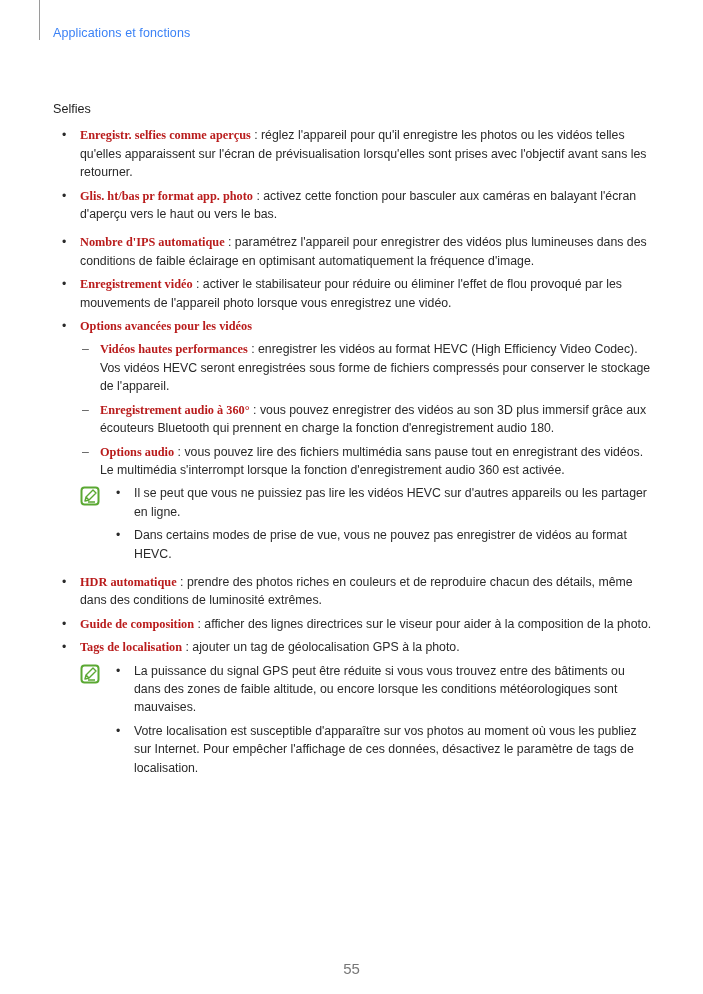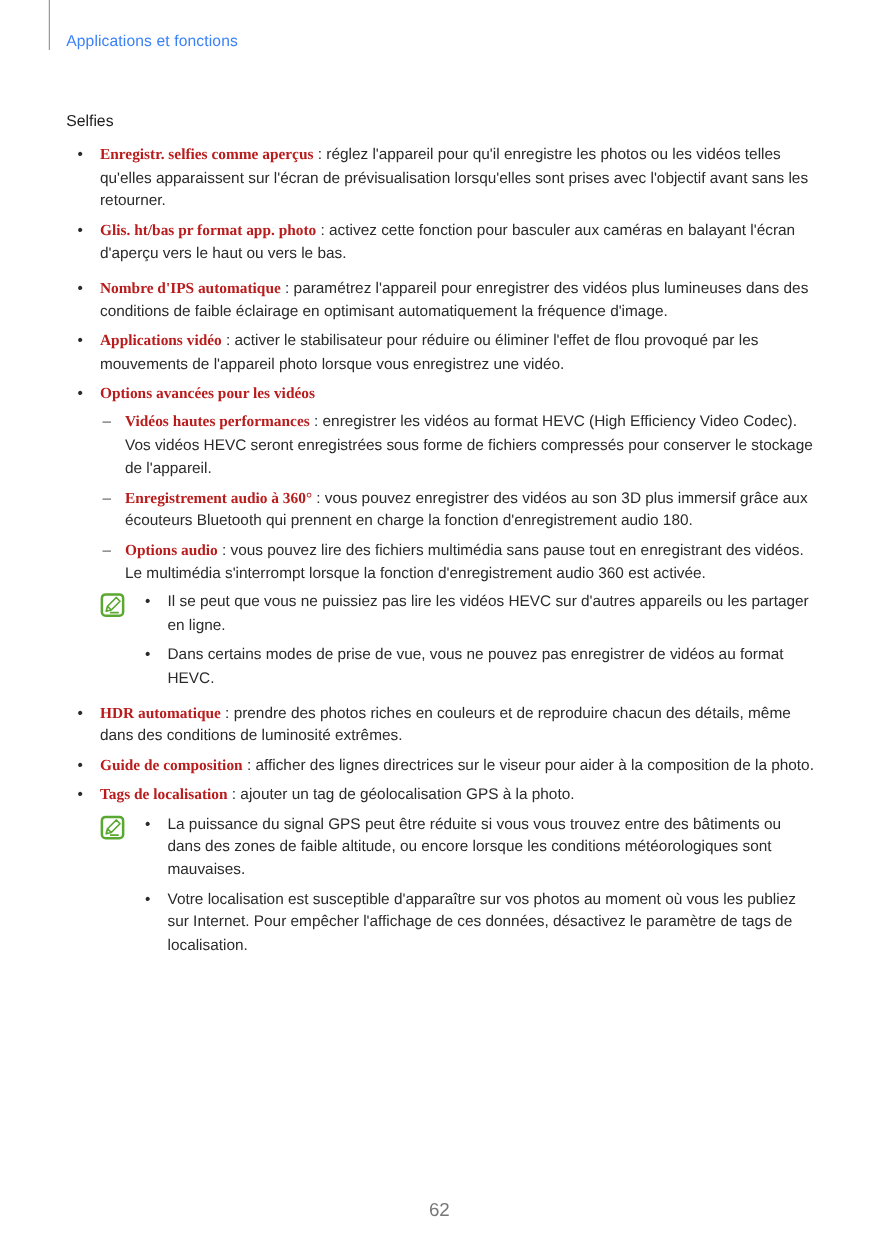--- a/index.html
+++ b/index.html
@@ -3,21 +3,21 @@
 <meta charset="utf-8">
 <style>
   html, body { margin: 0; padding: 0; background: #ffffff; }
   body {
     width: 703px; height: 994px; position: relative; overflow: hidden;
     font-family: "Liberation Sans", sans-serif; color: #2a2a2a;
   }
   .header-rule { position: absolute; left: 39px; top: 0; width: 1px; height: 40px; background: #9a9a9a; }
   .header-title { position: absolute; left: 53px; top: 26px; font-size: 12.5px; color: #3b82f6; letter-spacing: 0.1px; }
   .content { position: absolute; left: 53px; top: 84px; width: 600px; font-size: 12.3px; line-height: 18.4px; }
-  .section-title { font-weight: normal; color: #1e1e1e; font-size: 12.6px; margin: 4px 0 8px 0; font-family: "Liberation Sans", sans-serif; }
+  .section-title { font-weight: normal; color: #1e1e1e; font-size: 12.6px; margin: 16px 0 8px 0; font-family: "Liberation Sans", sans-serif; }
   .section { margin-bottom: 10px; }
   ul.l1 { list-style: none; margin: 0; padding: 0; }
   ul.l1 > li { position: relative; padding-left: 27px; margin-bottom: 5px; }
   ul.l1 > li > .bullet { position: absolute; left: 9px; top: 0; }
   .term { font-weight: bold; color: #b91c1c; font-family: Liberation Serif, serif; }
   ul.l2 { list-style: none; margin: 5px 0 0 0; padding: 0; }
   ul.l2 > li { position: relative; padding-left: 20px; margin-bottom: 5px; }
   ul.l2 > li > .dash { position: absolute; left: 2px; top: 0; color: #555; }
   .note { position: relative; padding-left: 54px; margin: 2px 0 8px 0; }
   .note-icon { position: absolute; left: 27px; top: 2px; width: 20px; height: 20px; }
@@ -38,21 +38,21 @@
     <div class="section-title">Selfies</div>
     <ul class="l1">
       <li><span class="bullet">•</span><span class="term">Enregistr. selfies comme aperçus</span><span> : réglez l'appareil pour qu'il enregistre les photos ou les vidéos telles qu'elles apparaissent sur l'écran de prévisualisation lorsqu'elles sont prises avec l'objectif avant sans les retourner.</span></li>
       <li><span class="bullet">•</span><span class="term">Glis. ht/bas pr format app. photo</span><span> : activez cette fonction pour basculer aux caméras en balayant l'écran d'aperçu vers le haut ou vers le bas.</span></li>
     </ul>
   </div>
 
   <div class="section">
     <ul class="l1">
       <li><span class="bullet">•</span><span class="term">Nombre d'IPS automatique</span><span> : paramétrez l'appareil pour enregistrer des vidéos plus lumineuses dans des conditions de faible éclairage en optimisant automatiquement la fréquence d'image.</span></li>
-      <li><span class="bullet">•</span><span class="term">Applications vidéo</span><span> : activer le stabilisateur pour réduire ou éliminer l'effet de flou provoqué par les mouvements de l'appareil photo lorsque vous enregistrez une vidéo.</span></li>
+      <li><span class="bullet">•</span><span class="term">Enregistrement vidéo</span><span> : activer le stabilisateur pour réduire ou éliminer l'effet de flou provoqué par les mouvements de l'appareil photo lorsque vous enregistrez une vidéo.</span></li>
       <li><span class="bullet">•</span><span class="term">Options avancées pour les vidéos</span>
         <ul class="l2">
           <li><span class="dash">–</span><span class="term">Vidéos hautes performances</span><span> : enregistrer les vidéos au format HEVC (High Efficiency Video Codec). Vos vidéos HEVC seront enregistrées sous forme de fichiers compressés pour conserver le stockage de l'appareil.</span></li>
           <li><span class="dash">–</span><span class="term">Enregistrement audio à 360°</span><span> : vous pouvez enregistrer des vidéos au son 3D plus immersif grâce aux écouteurs Bluetooth qui prennent en charge la fonction d'enregistrement audio 180.</span></li>
           <li><span class="dash">–</span><span class="term">Options audio</span><span> : vous pouvez lire des fichiers multimédia sans pause tout en enregistrant des vidéos. Le multimédia s'interrompt lorsque la fonction d'enregistrement audio 360 est activée.</span></li>
         </ul>
       </li>
     </ul>
     <div class="note">
       <svg class="note-icon" viewBox="0 0 20 20">
@@ -78,13 +78,13 @@
         <path d="M5 15 L6 11 L13 4 L16 7 L9 14 Z M6 11 L9 14 M8 16 L15 16" fill="none" stroke="#5aa832" stroke-width="1.4" stroke-linejoin="round"></path>
       </svg>
       <ul class="l3">
         <li><span class="bullet">•</span><span>La puissance du signal GPS peut être réduite si vous vous trouvez entre des bâtiments ou dans des zones de faible altitude, ou encore lorsque les conditions météorologiques sont mauvaises.</span></li>
         <li><span class="bullet">•</span><span>Votre localisation est susceptible d'apparaître sur vos photos au moment où vous les publiez sur Internet. Pour empêcher l'affichage de ces données, désactivez le paramètre de tags de localisation.</span></li>
       </ul>
     </div>
   </div>
 </div>
 
-<div class="page-number">62</div>
+<div class="page-number">55</div>
 
 </body></html>

